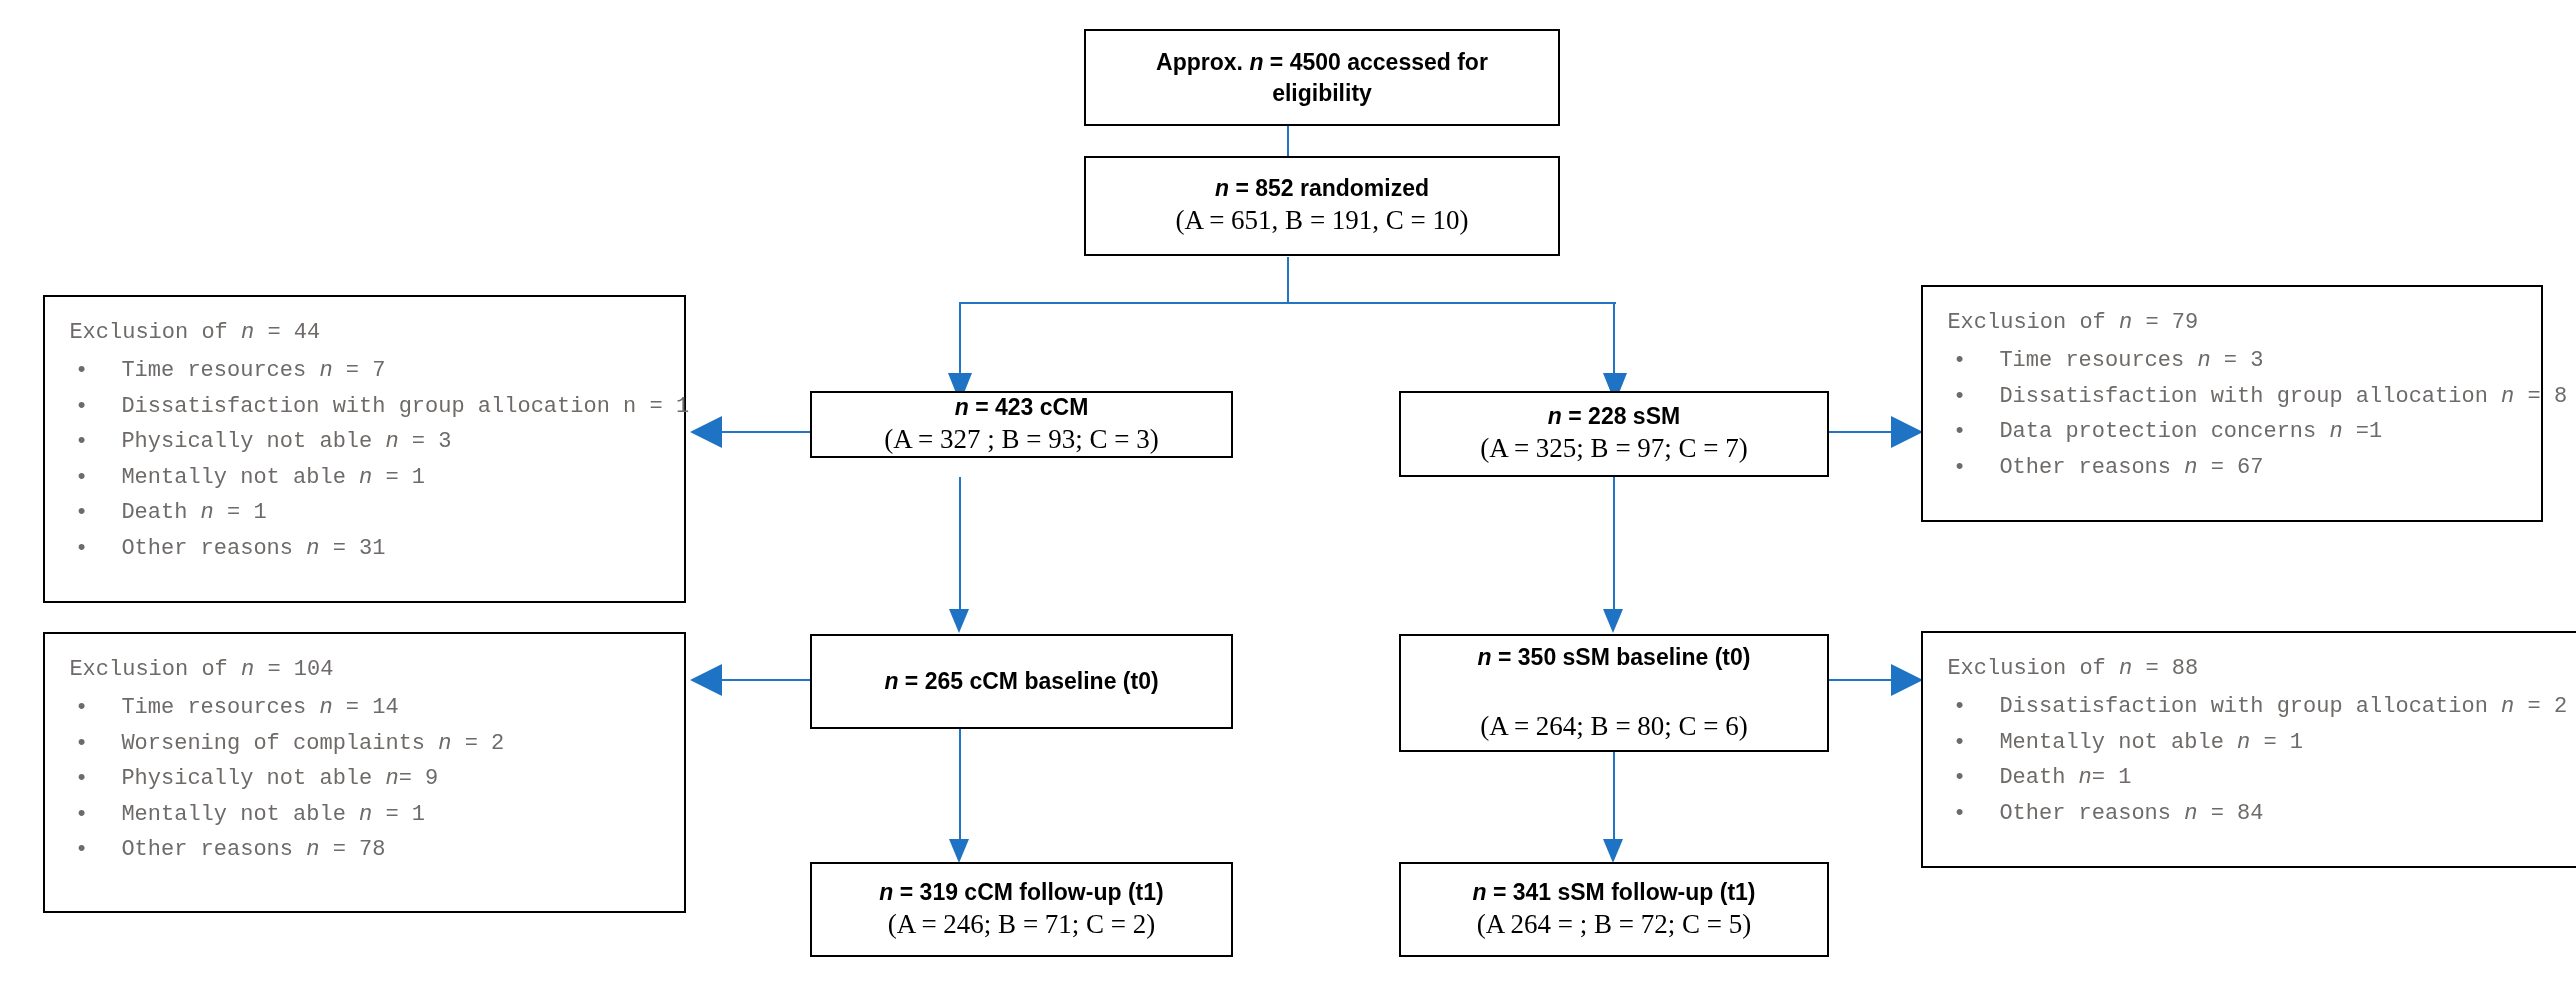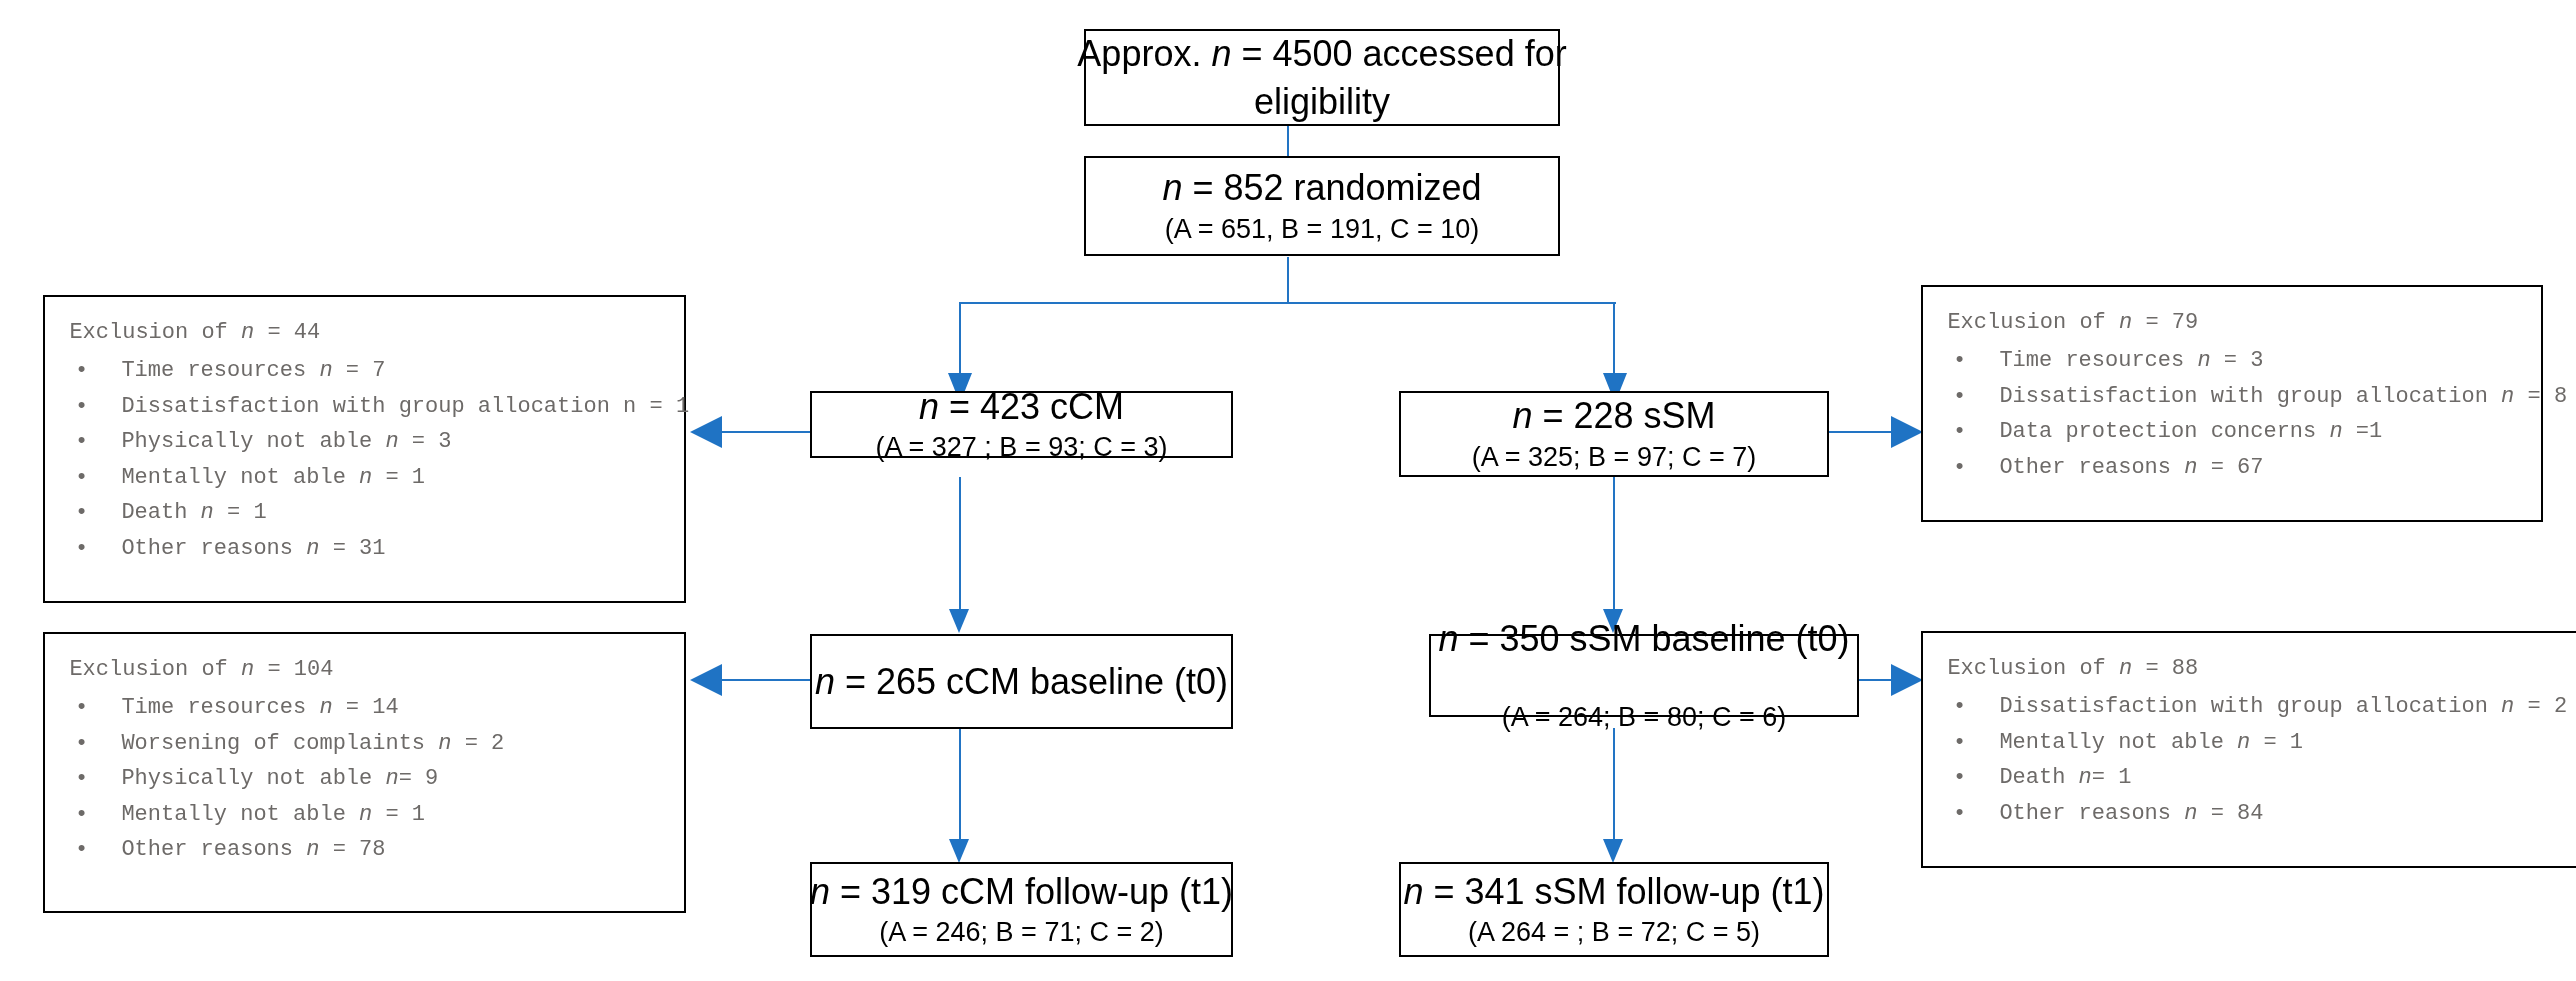--- a/index.html
+++ b/index.html
@@ -26,30 +26,31 @@
     background: #ffffff;
     display: flex;
     flex-direction: column;
     align-items: center;
     justify-content: center;
     text-align: center;
     color: #000000;
     z-index: 3;
   }
   .flowbox .line1 {
-    font-size: 36px;
-    font-weight: normal;
+    font-size: 23px;
+    font-weight: bold;
     line-height: 1.32;
     white-space: nowrap;
   }
   .flowbox .line2 {
     font-size: 27px;
     font-weight: normal;
     line-height: 1.32;
     white-space: nowrap;
+    font-family: Liberation Serif, serif;
   }
   .flowbox .line1 em,
   .flowbox .line2 em {
     font-style: italic;
   }
 
   
   .exclbox {
     position: absolute;
     box-sizing: border-box;
@@ -178,21 +179,21 @@
 
   <div class="flowbox" style="left:1399px; top:391px; width:430px; height:86px;">
     <div class="line1"><em>n</em><span> = 228 sSM</span></div>
     <div class="line2">(A = 325; B = 97; C = 7)</div>
   </div>
 
   <div class="flowbox" style="left:810px; top:634px; width:423px; height:95px;">
     <div class="line1"><em>n</em><span> = 265 cCM baseline (t0)</span></div>
   </div>
 
-  <div class="flowbox" style="left:1429px; top:634px; width:430px; height:83px;gap:37px;">
+  <div class="flowbox" style="left:1399px; top:634px; width:430px; height:118px;gap:37px;">
     <div class="line1"><em>n</em><span> = 350 sSM baseline (t0)</span></div>
     <div class="line2">(A = 264; B = 80; C = 6)</div>
   </div>
 
   <div class="flowbox" style="left:810px; top:862px; width:423px; height:95px;">
     <div class="line1"><em>n</em><span> = 319 cCM follow-up (t1)</span></div>
     <div class="line2">(A = 246; B = 71; C = 2)</div>
   </div>
 
   <div class="flowbox" style="left:1399px; top:862px; width:430px; height:95px;">

